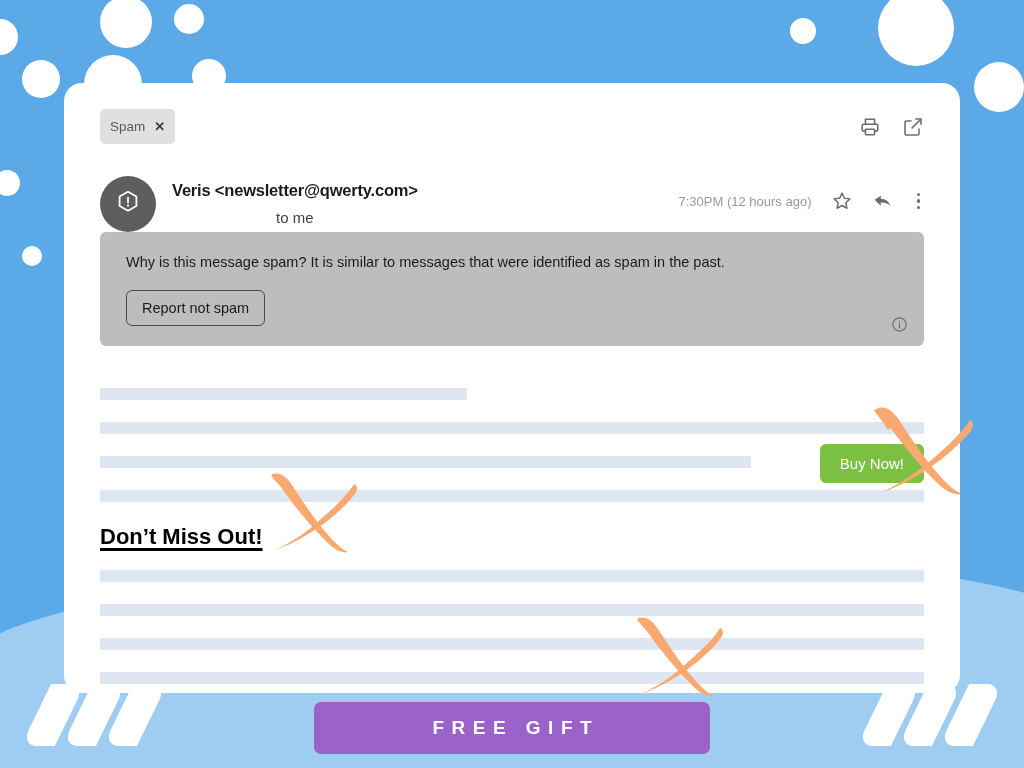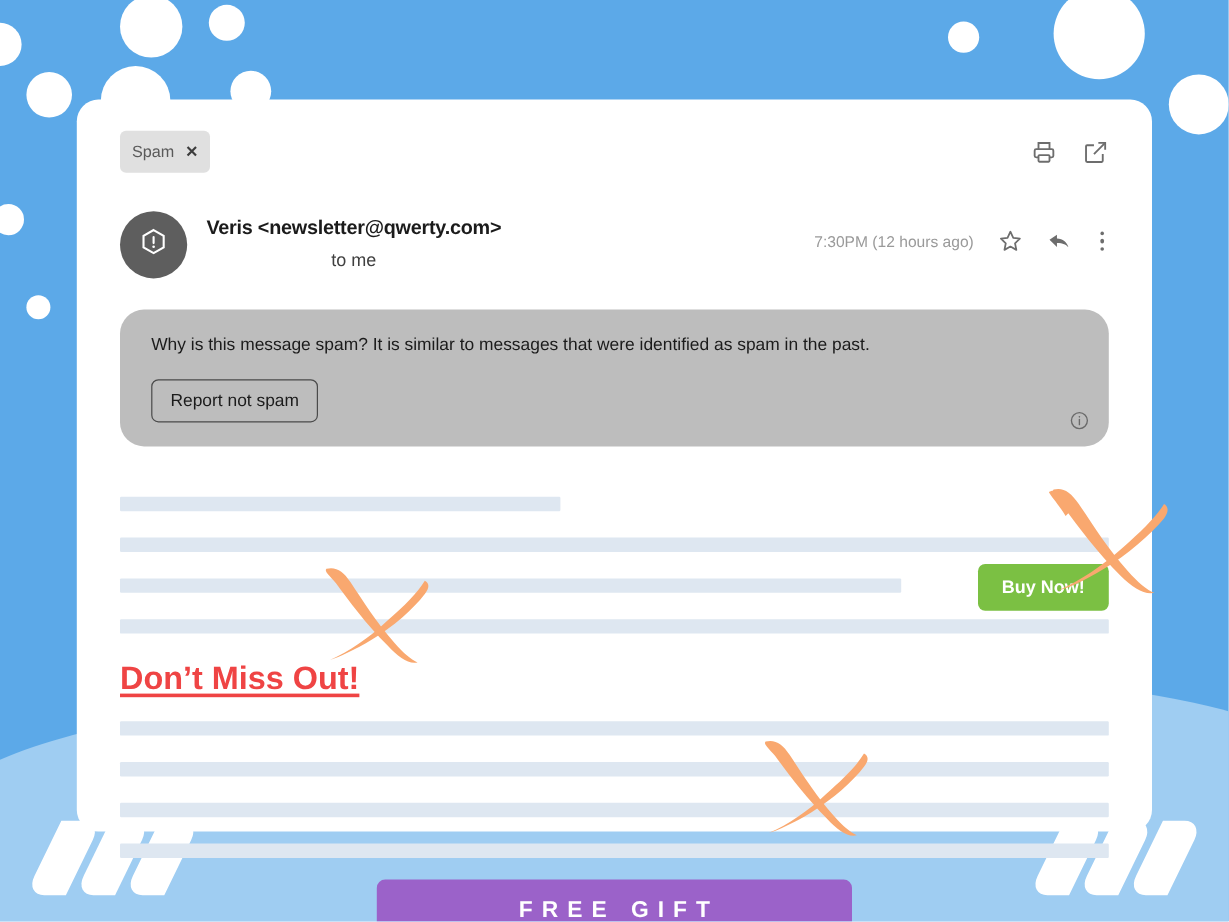--- a/index.html
+++ b/index.html
@@ -133,23 +133,22 @@
     padding-top: 14px;
   }
   .timestamp { font-size: 13px; color: #9a9a9a; white-space: nowrap; }
   .micon { width: 22px; height: 22px; display: block; color: #6d6d6d; }
   .dots-icon { display: flex; flex-direction: column; gap: 3px; align-items: center; padding: 0 4px; }
   .dots-icon i { width: 3.5px; height: 3.5px; border-radius: 50%; background: #6d6d6d; display: block; }
 
   
   .spam-notice {
     position: relative;
-    margin-top: 26px;
     background: #BDBDBD;
-    border-radius: 20px;
+    border-radius: 6px;
     padding: 22px 22px 20px 26px;
     min-height: 110px;
   }
   .spam-q { font-size: 14.5px; color: #1b1b1b; }
   .report-btn {
     margin-top: 20px;
     display: inline-block;
     background: #BDBDBD;
     border: 1.6px solid #4a4a4a;
     border-radius: 6px;
@@ -165,42 +164,42 @@
   
   .body-area { position: relative; margin-top: 42px; }
   .sk {
     background: #DEE7F1;
     height: 12px;
     border-radius: 1px;
     margin-bottom: 22px;
   }
 
   .link-line {
-    font-size: 27px;
+    font-size: 22px;
     font-weight: bold;
-    color: #ef4444;
+    color: #000000;
     text-decoration: underline;
     text-underline-offset: 4px;
     text-decoration-thickness: 3px;
     margin-bottom: 20px;
     display: inline-block;
     cursor: pointer;
   }
 
   .buy-btn {
     position: absolute;
     right: 0;
     top: 56px;
     background: #7BC043;
     color: #ffffff;
     border: none;
     border-radius: 6px;
     padding: 11px 20px;
     font-size: 15px;
-    font-weight: bold;
+    font-weight: normal;
     font-family: "Liberation Sans", sans-serif;
     cursor: pointer;
   }
 
   .gift-wrap { display: flex; justify-content: center; margin-top: 14px; }
   .gift-btn {
     width: 396px;
     background: #9B62C9;
     color: #ffffff;
     border: none;

